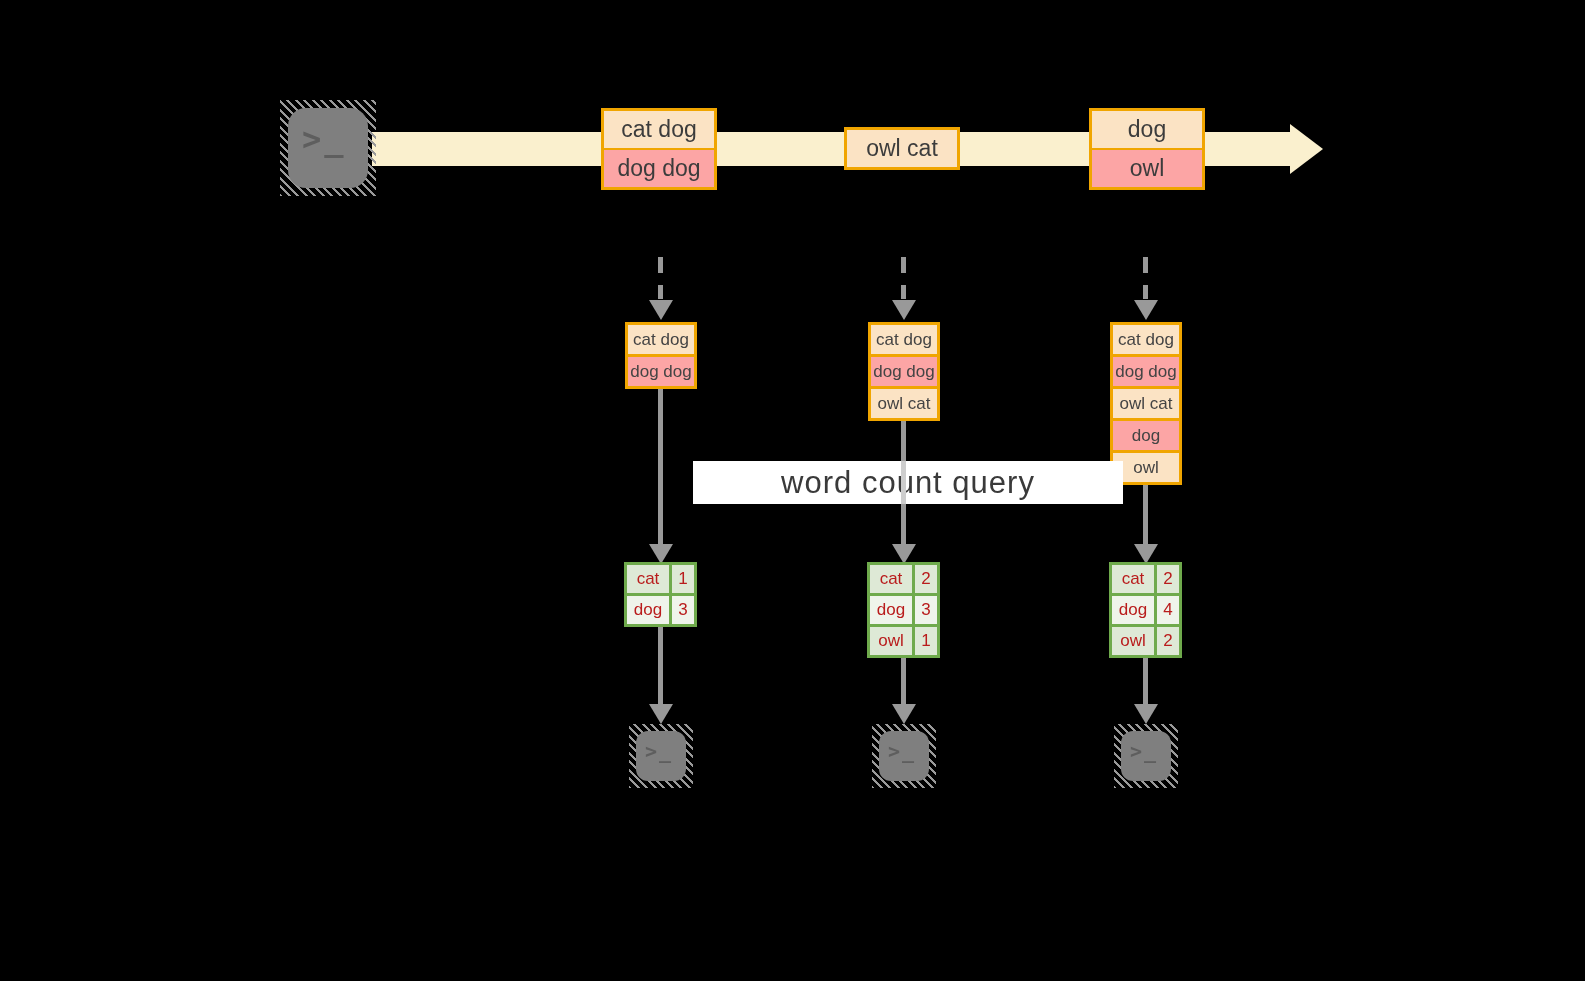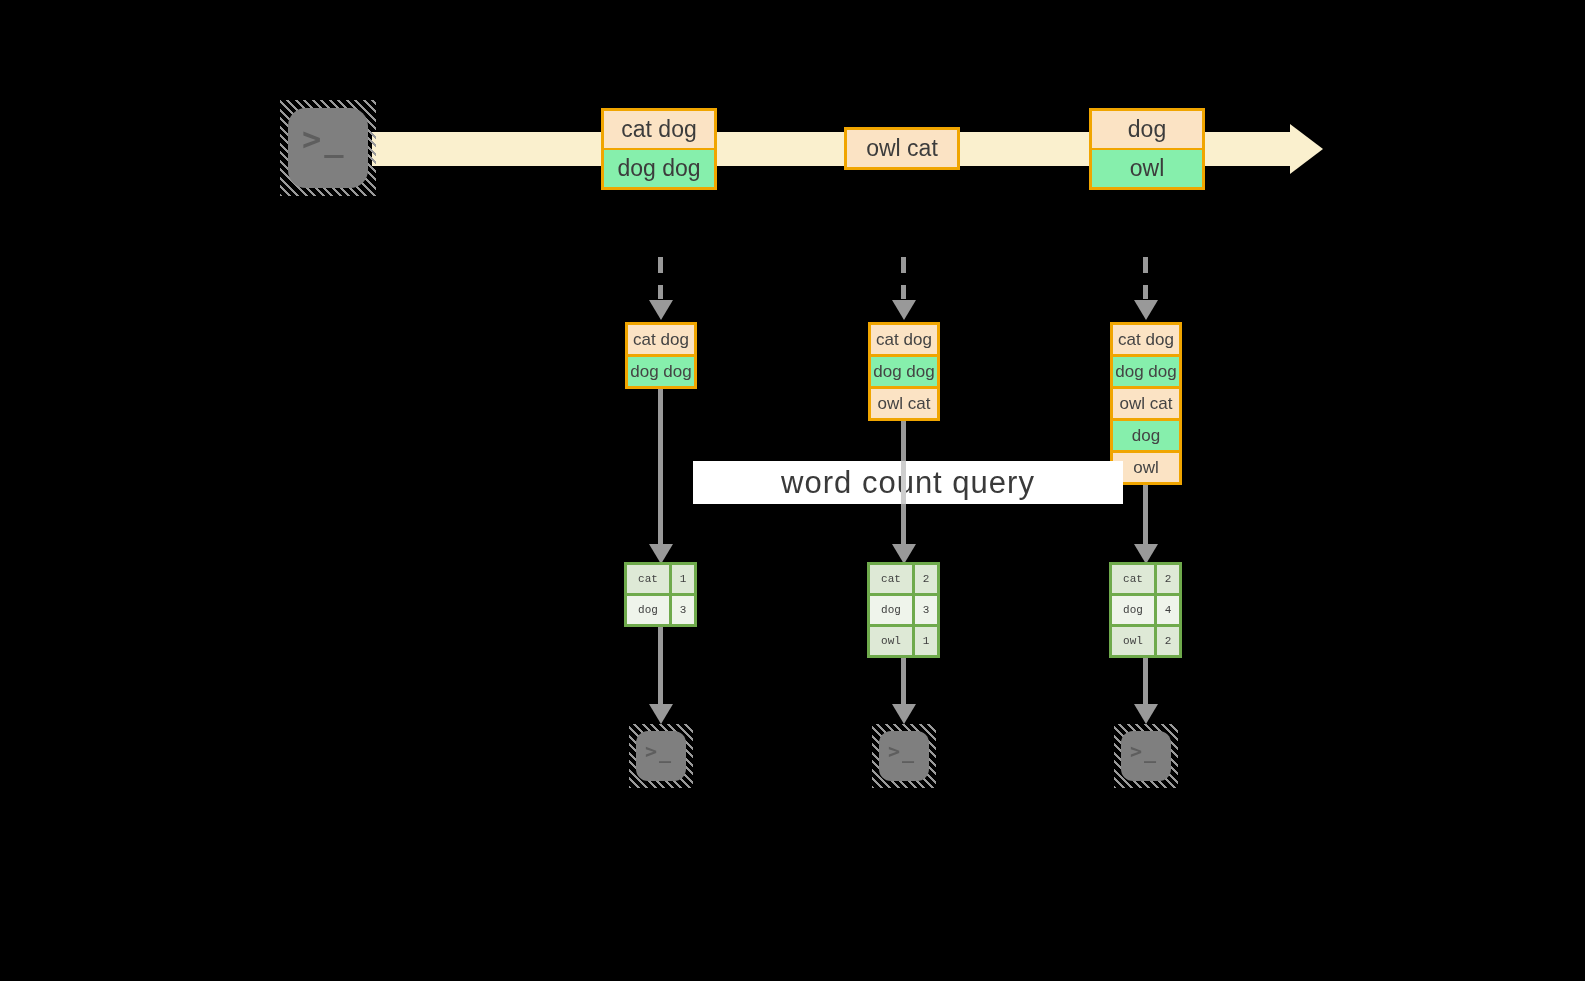--- a/index.html
+++ b/index.html
@@ -32,21 +32,21 @@
     display:flex;flex-direction:column;gap:2px;
     box-sizing:border-box;
     z-index:3;
   }
   .erow{
     width:110px;height:37px;
     display:flex;align-items:center;justify-content:center;
     font-size:23px;color:#3c3c3c;
   }
   .fill-a{background:#FBE3C4;}
-  .fill-b{background:#86efac;}
+  .fill-b{background:#fca5a5;}
 
   
   .vdash{
     width:5px;
     background:repeating-linear-gradient(to bottom,#999 0 16px,transparent 16px 28px);
   }
   .vline{width:5px;background:#999;}
   .vline-light{width:5px;background:#cdcdcd;z-index:6;}
   .tri-down{
     width:0;height:0;
@@ -86,21 +86,21 @@
   .gtable{
     background:#6FAA4C;
     padding:3px;
     display:flex;flex-direction:column;gap:3px;
     box-sizing:border-box;
   }
   .grow{display:flex;gap:3px;}
   .gcell{
     height:28px;
     display:flex;align-items:center;justify-content:center;
-    font-size:11px;color:#404040;font-family:Liberation Mono, monospace;
+    font-size:17px;color:#b91c1c;
   }
   .gcell.word{width:42px;}
   .gcell.num{width:22px;}
   .fill-ga{background:#DEE9D6;}
   .fill-gb{background:#EFF4EB;}
 
   
   .term{
     background:repeating-linear-gradient(45deg,#9a9a9a 0 2px,transparent 2px 6px);
     z-index:3;

